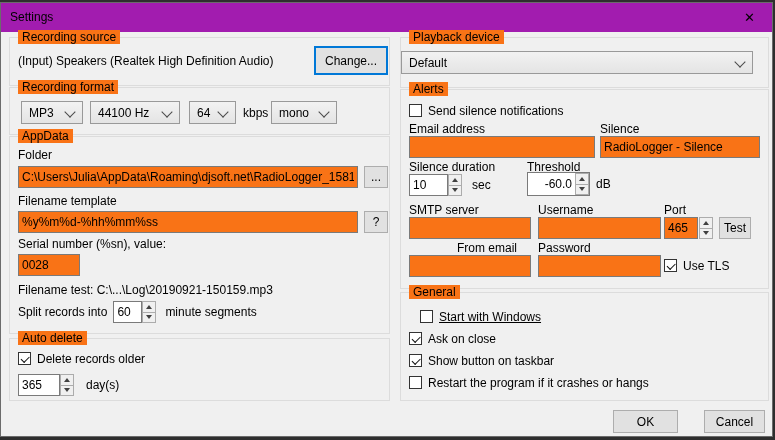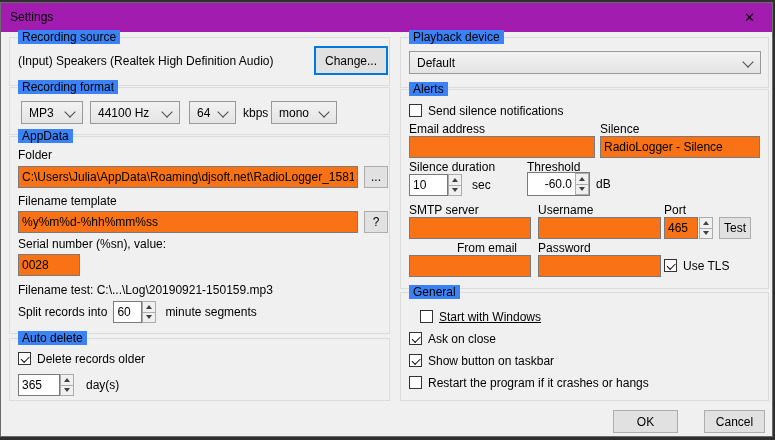--- a/index.html
+++ b/index.html
@@ -16,21 +16,21 @@
   }
   .titlebar{position:absolute;left:0;top:0;width:100%;height:29px;background:#a21caf;}
   .title{position:absolute;left:9px;top:7px;font-size:12px;color:#000;}
   .close-btn{
     position:absolute;right:0;top:0;width:45px;height:29px;
     display:flex;align-items:center;justify-content:center;
     font-size:13px;color:#000;cursor:default;
   }
   .group{position:absolute;border:1px solid #dcdcdc;}
   .glabel{
-    position:absolute;top:-8px;left:8px;background:#3b82f6;
+    position:absolute;top:-8px;left:8px;background:#f97316;
     padding:0 4px;line-height:14px;white-space:nowrap;
   }
   .lbl{position:absolute;white-space:nowrap;line-height:14px;}
   
   .edit{
     position:absolute;box-sizing:border-box;border:1px solid #7a7a7a;background:#f97316;
     font-family:"Liberation Sans","DejaVu Sans",sans-serif;font-size:12px;color:#000;
     padding:0 3px;margin:0;outline:none;
   }
   
@@ -174,21 +174,21 @@
         <span class="spin">
             <i class="tri-down"></i>
           </span>
       </span>
       <span style="margin-left:12px;">day(s)</span>
     </div>
   </div>
 
   <div class="group" id="g-playback" style="left:399px;top:34px;width:367px;height:49px;">
     <span class="glabel">Playback device</span>
-    <div class="combo" style="left:8px;top:13px;width:352px;height:23px;">
+    <div class="combo" style="left:0;top:13px;width:352px;height:23px;">
       <span>Default</span>
       <span class="chevron"></span>
     </div>
   </div>
 
   <div class="group" id="g-alerts" style="left:399px;top:86px;width:367px;height:198px;">
     <span class="glabel">Alerts</span>
 
     <div class="cbrow" style="left:8px;top:13px;">
       <span class="checkbox"></span>

